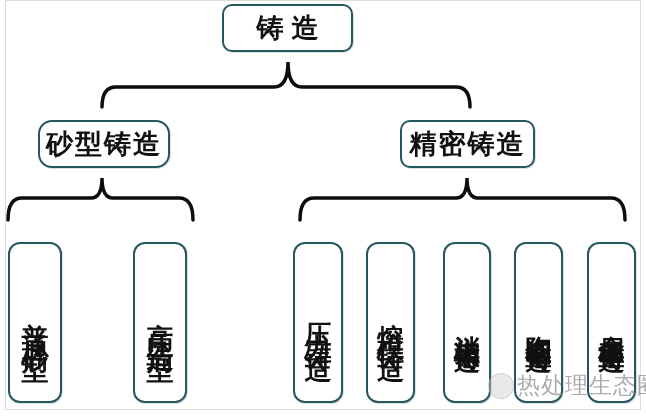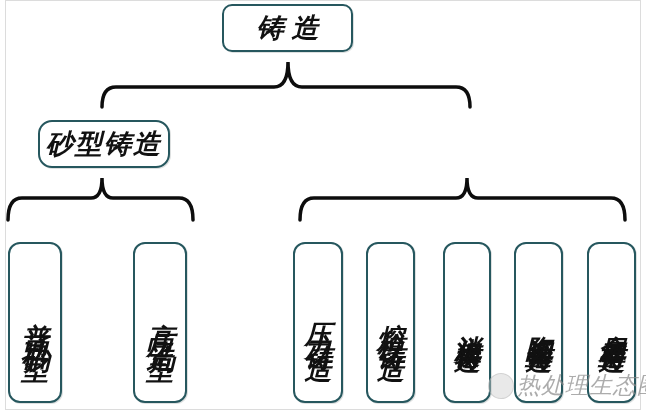--- a/index.html
+++ b/index.html
@@ -2,21 +2,20 @@
 <html><head>
 <meta charset="utf-8">
 <style>
   html,body{margin:0;padding:0;background:#ffffff;}
   #canvas{
     position:relative;
     width:646px;height:420px;
     background:#ffffff;
     font-family:"Liberation Serif","DejaVu Serif",serif;
     overflow:hidden;
-    font-style:italic;
   }
   #frame{
     position:absolute;left:5px;top:0px;width:634px;height:408px;
     border:1px solid #dcdcdc;
     pointer-events:none;
   }
   .node{
     position:absolute;
     box-sizing:border-box;
     border:2.5px solid #26575e;
@@ -72,20 +71,23 @@
     <path d="M 300 220 Q 300 198 314 198 L 456 198 Q 467 198 467 178 Q 467 198 478 198 L 611 198 Q 625 198 625 220" fill="none" stroke="#0d0d0d" stroke-width="3.5" stroke-linecap="round"></path>
   </svg>
 
   <div class="node h" style="left:222px;top:4px;width:131px;height:48px;">
     <span class="ls-wide">铸造</span>
   </div>
 
   <div class="node h" style="left:38px;top:120px;width:132px;height:48px;border-radius:14px;">
     <span class="ls-mid">砂型铸造</span>
   </div>
+  <div class="node h" style="left:400px;top:120px;width:135px;height:48px;">
+    <span class="ls-mid">精密铸造</span>
+  </div>
 
   <div class="node v" style="left:8px;top:242px;width:54px;height:161px;">
     <span class="vlabel v4">普通砂型</span>
   </div>
   <div class="node v" style="left:133px;top:242px;width:54px;height:161px;">
     <span class="vlabel v4">高压造型</span>
   </div>
 
   <div class="node v" style="left:293px;top:242px;width:50px;height:161px;">
     <span class="vlabel v4">压力铸造</span>

